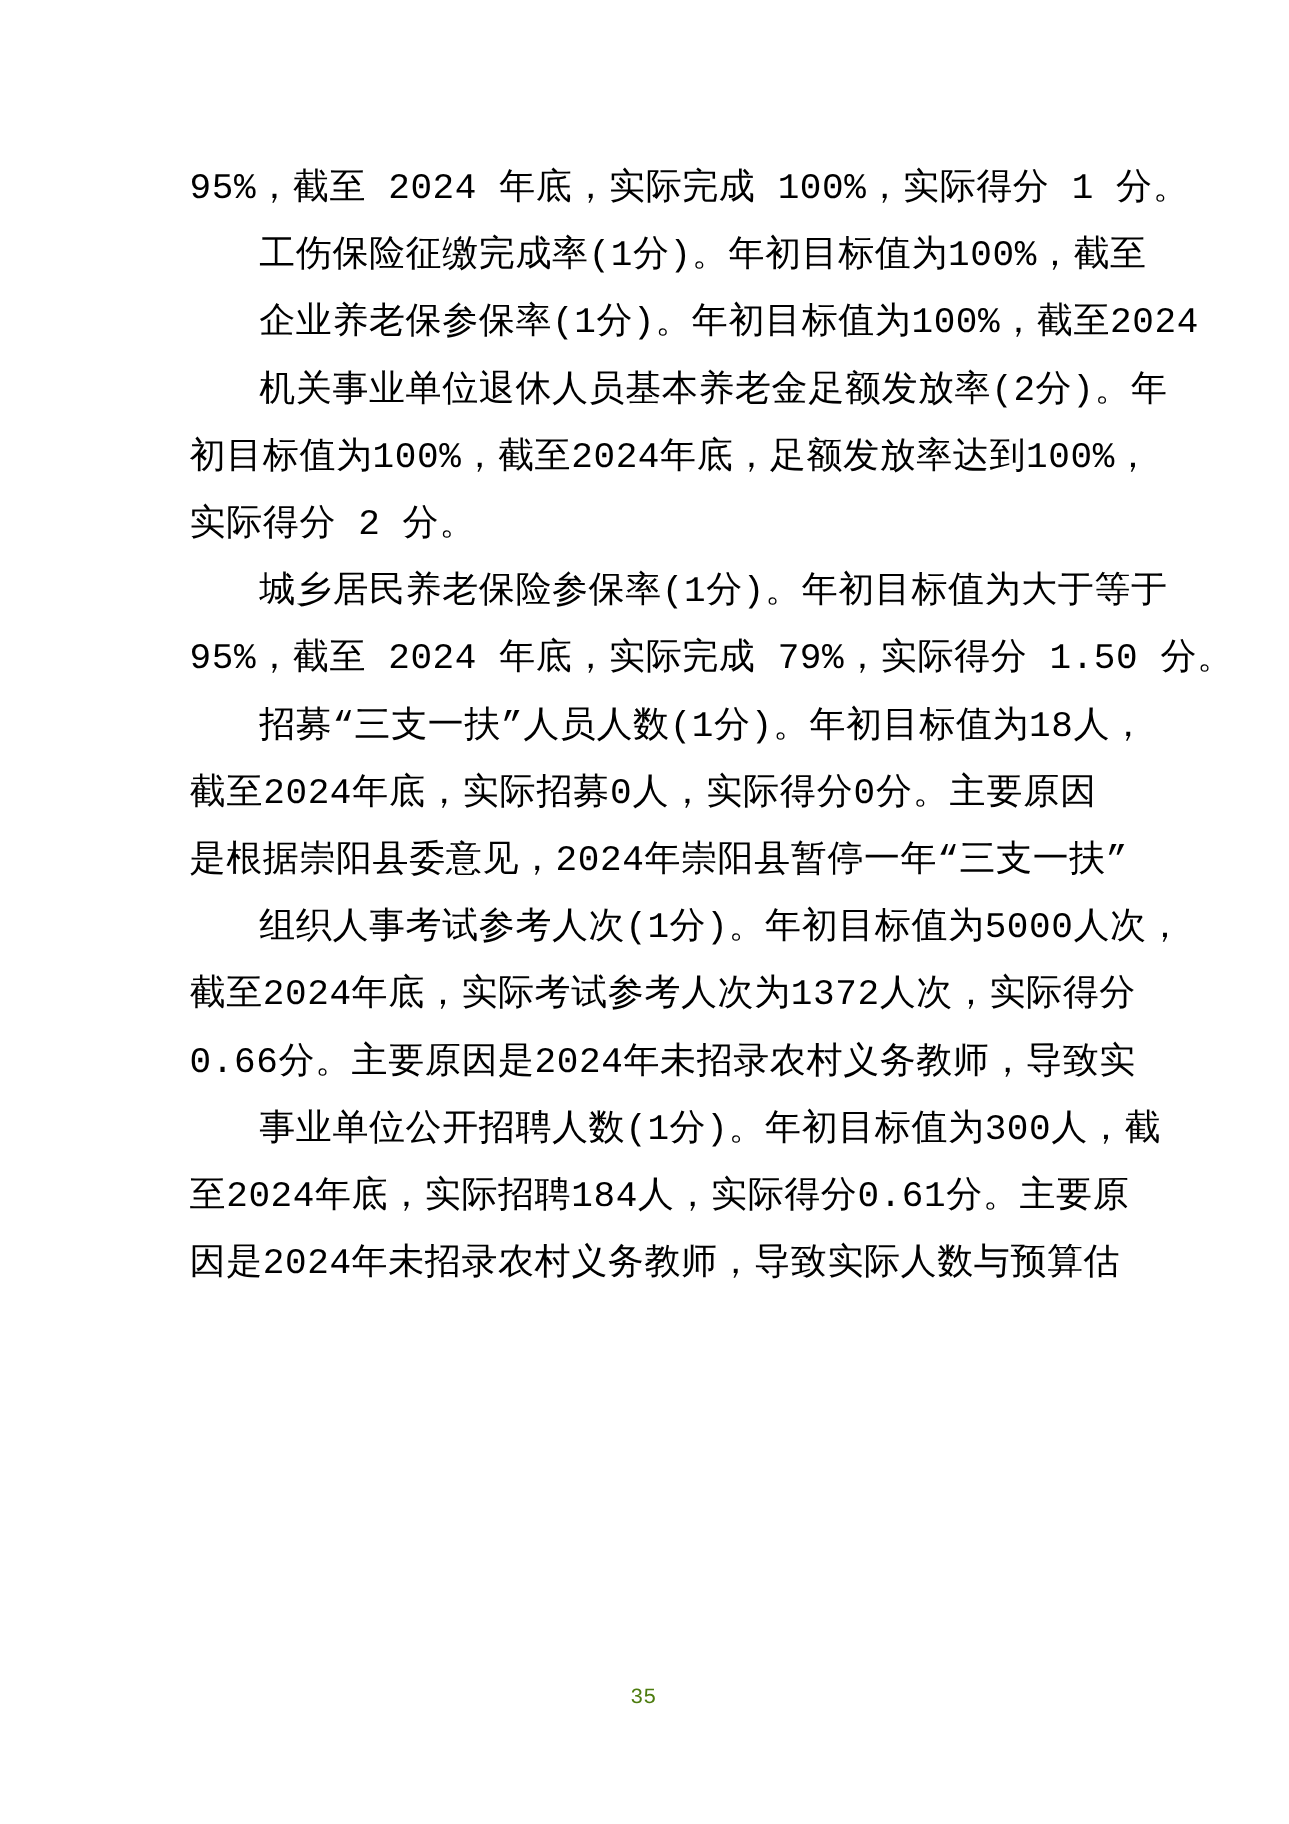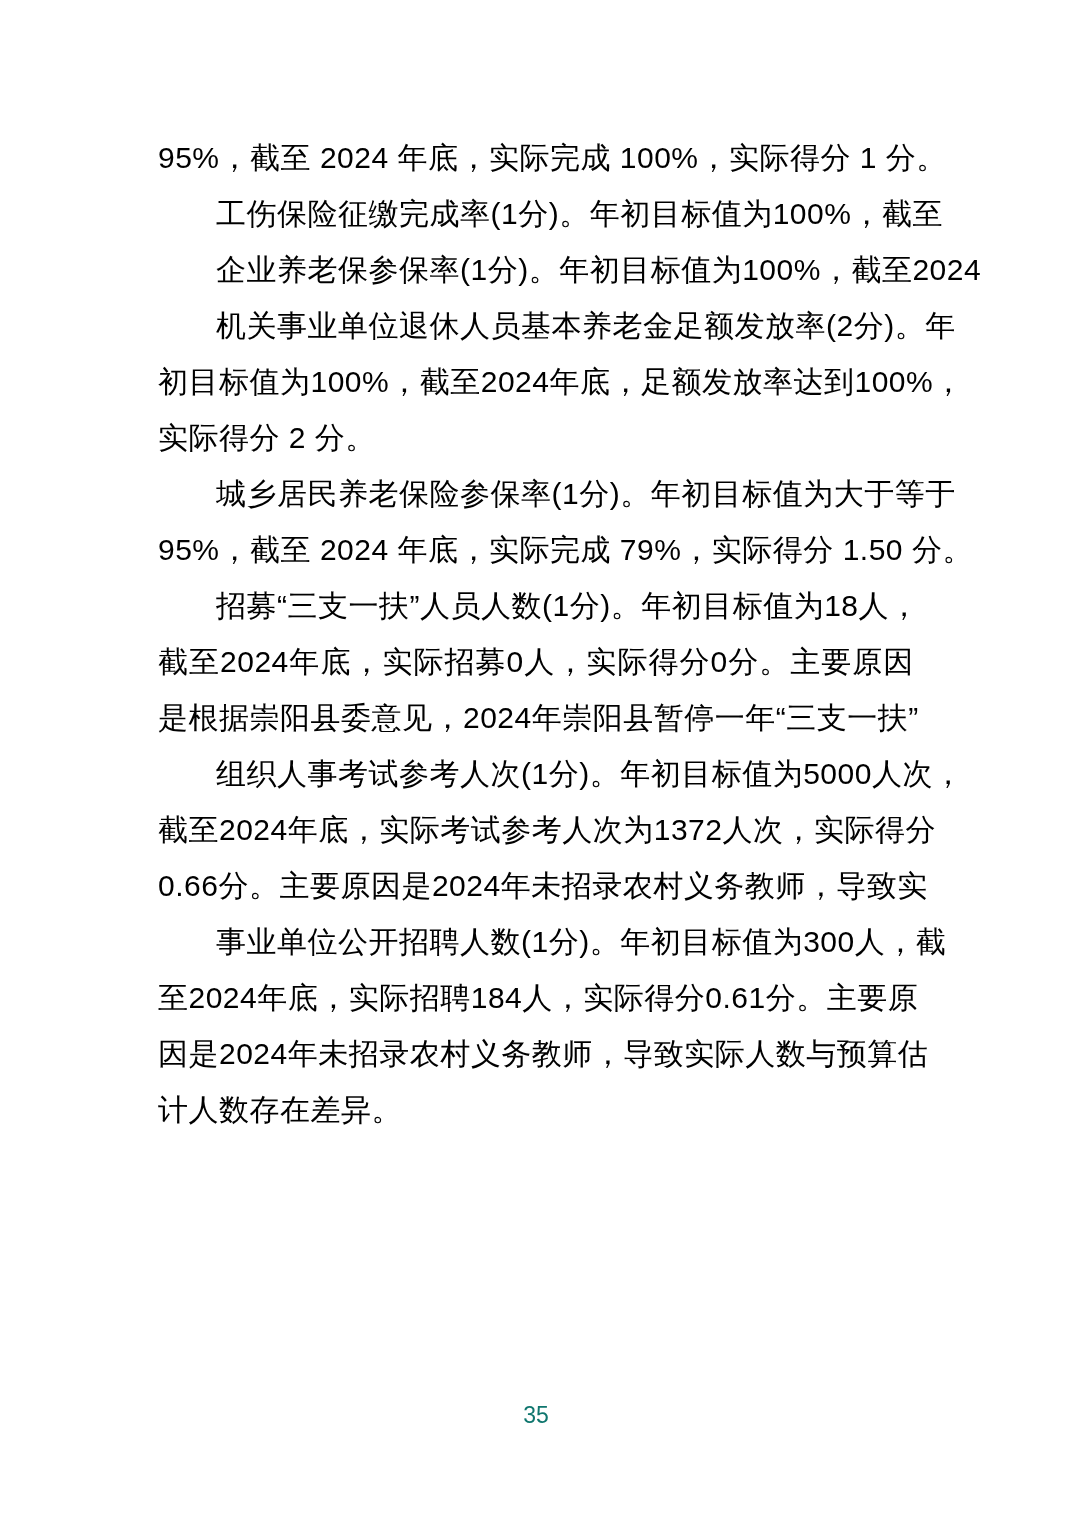--- a/index.html
+++ b/index.html
@@ -6,21 +6,21 @@
     margin: 0;
     padding: 0;
     background: #ffffff;
   }
   .page {
     position: relative;
     width: 1074px;
     height: 1520px;
     background: #ffffff;
     color: #000000;
-    font-family: Liberation Sans, sans-serif;
+    font-family: Liberation Mono, monospace;
     overflow: hidden;
   }
   .content {
     position: absolute;
     left: 158px;
     top: 130px;
     width: 756px;
   }
   .para {
     margin: 0;
@@ -49,23 +49,23 @@
     text-align: left;
   }
   .footer {
     position: absolute;
     left: 158px;
     top: 1400px;
     width: 756px;
     text-align: center;
   }
   .page-number {
-    font-size: 23px;
+    font-size: 18px;
     line-height: 30px;
-    color: #0f766e;
+    color: #4d7c0f;
   }
 </style>
 </head>
 <body>
 
 <div class="page">
   <div class="content">
       <div class="para">
         <div class="line last">95%，截至 2024 年底，实际完成 100%，实际得分 1 分。</div>
       </div>
@@ -437,19 +437,18 @@
           <span>致</span>
           <span>实</span>
           <span>际</span>
           <span>人</span>
           <span>数</span>
           <span>与</span>
           <span>预</span>
           <span>算</span>
           <span>估</span>
         </div>
-        <div class="line last">计人数存在差异。</div>
       </div>
     </div>
   <div class="footer">
     <span class="page-number">35</span>
   </div>
 </div>
 
 </body></html>

